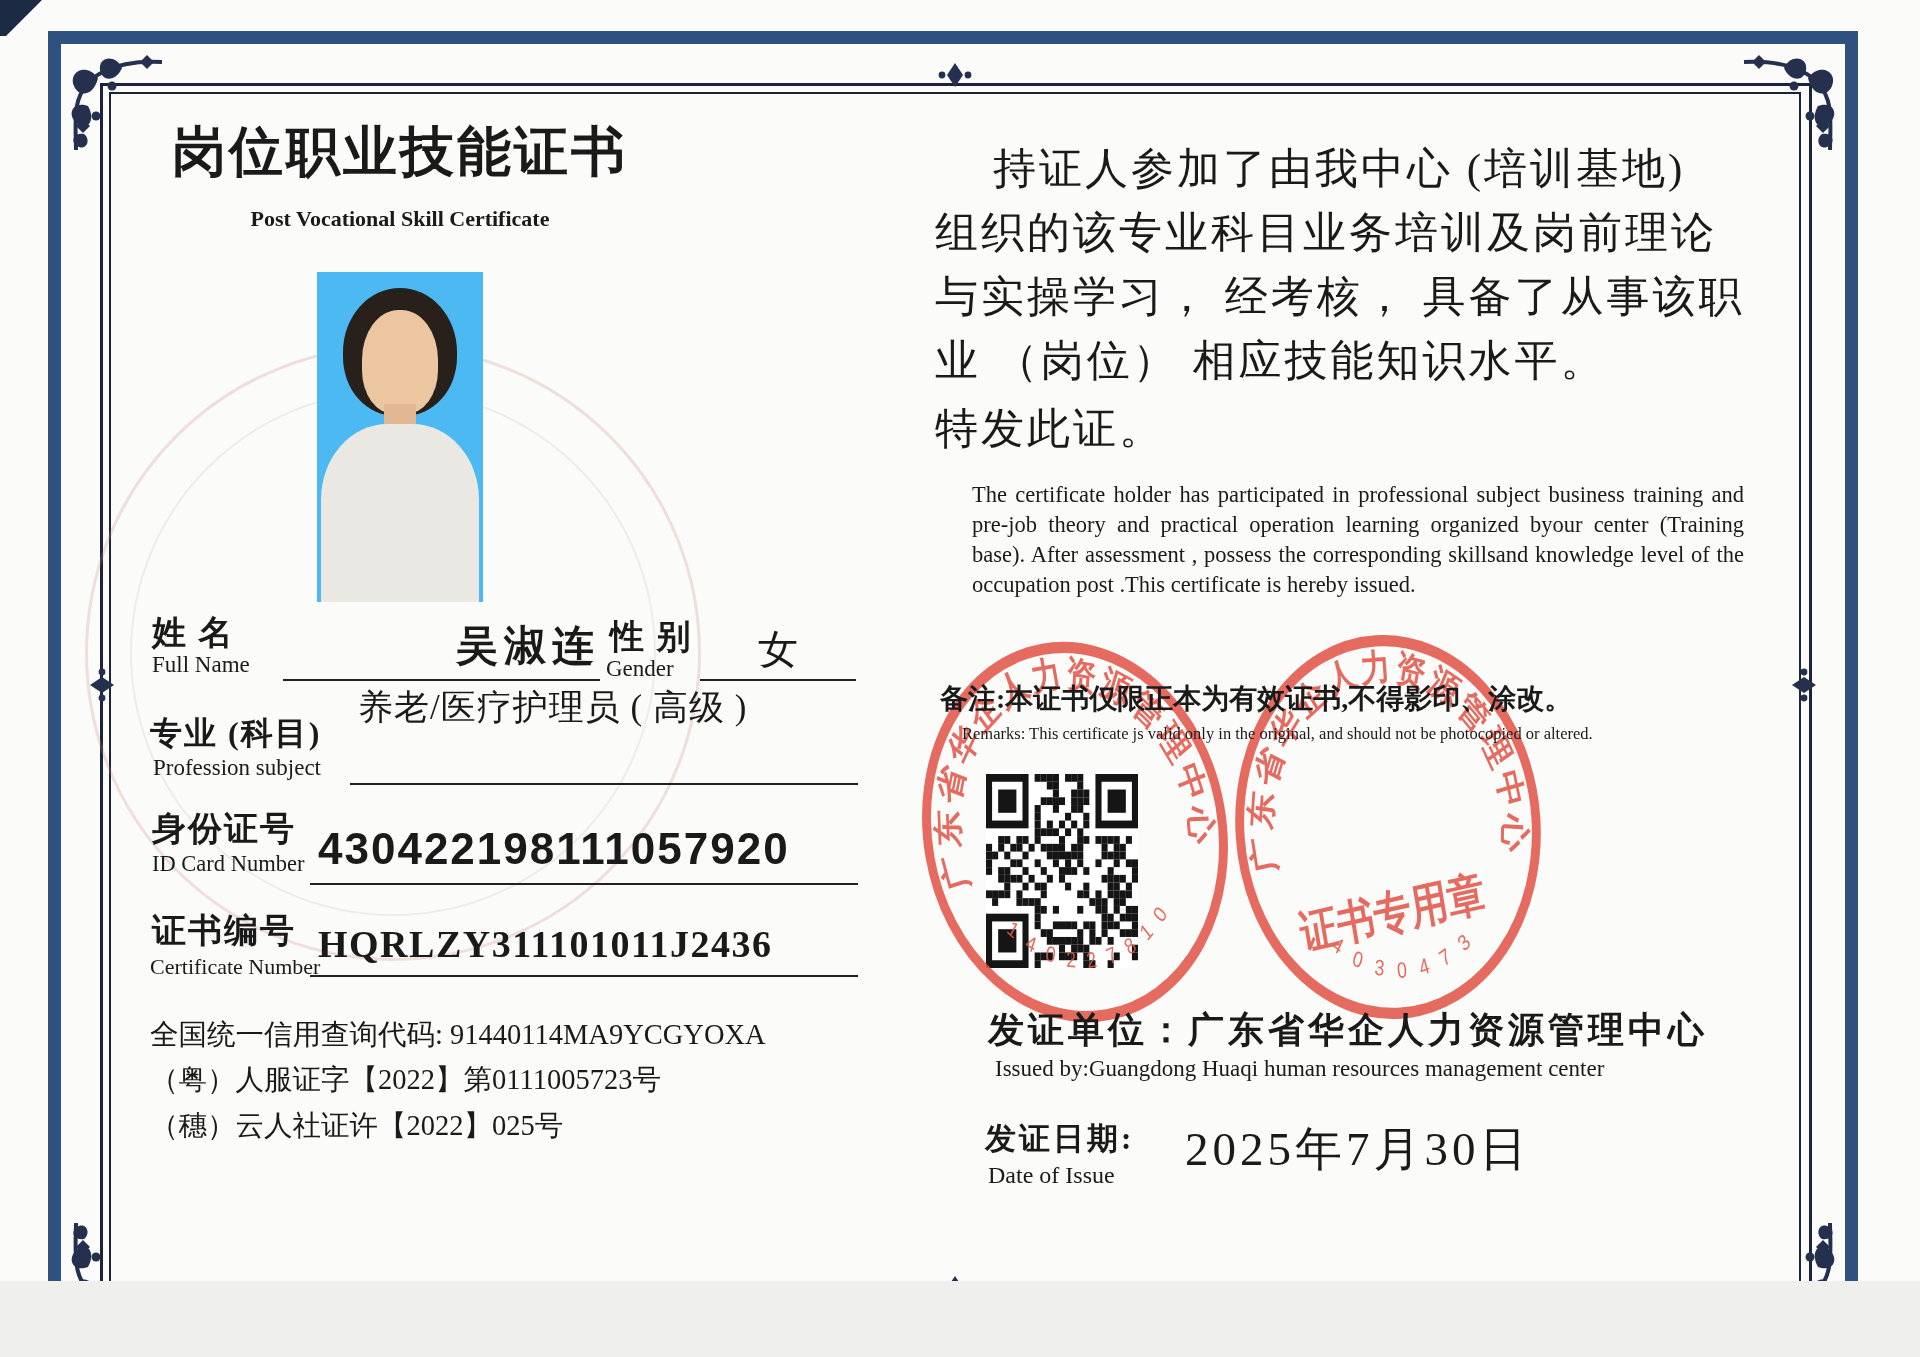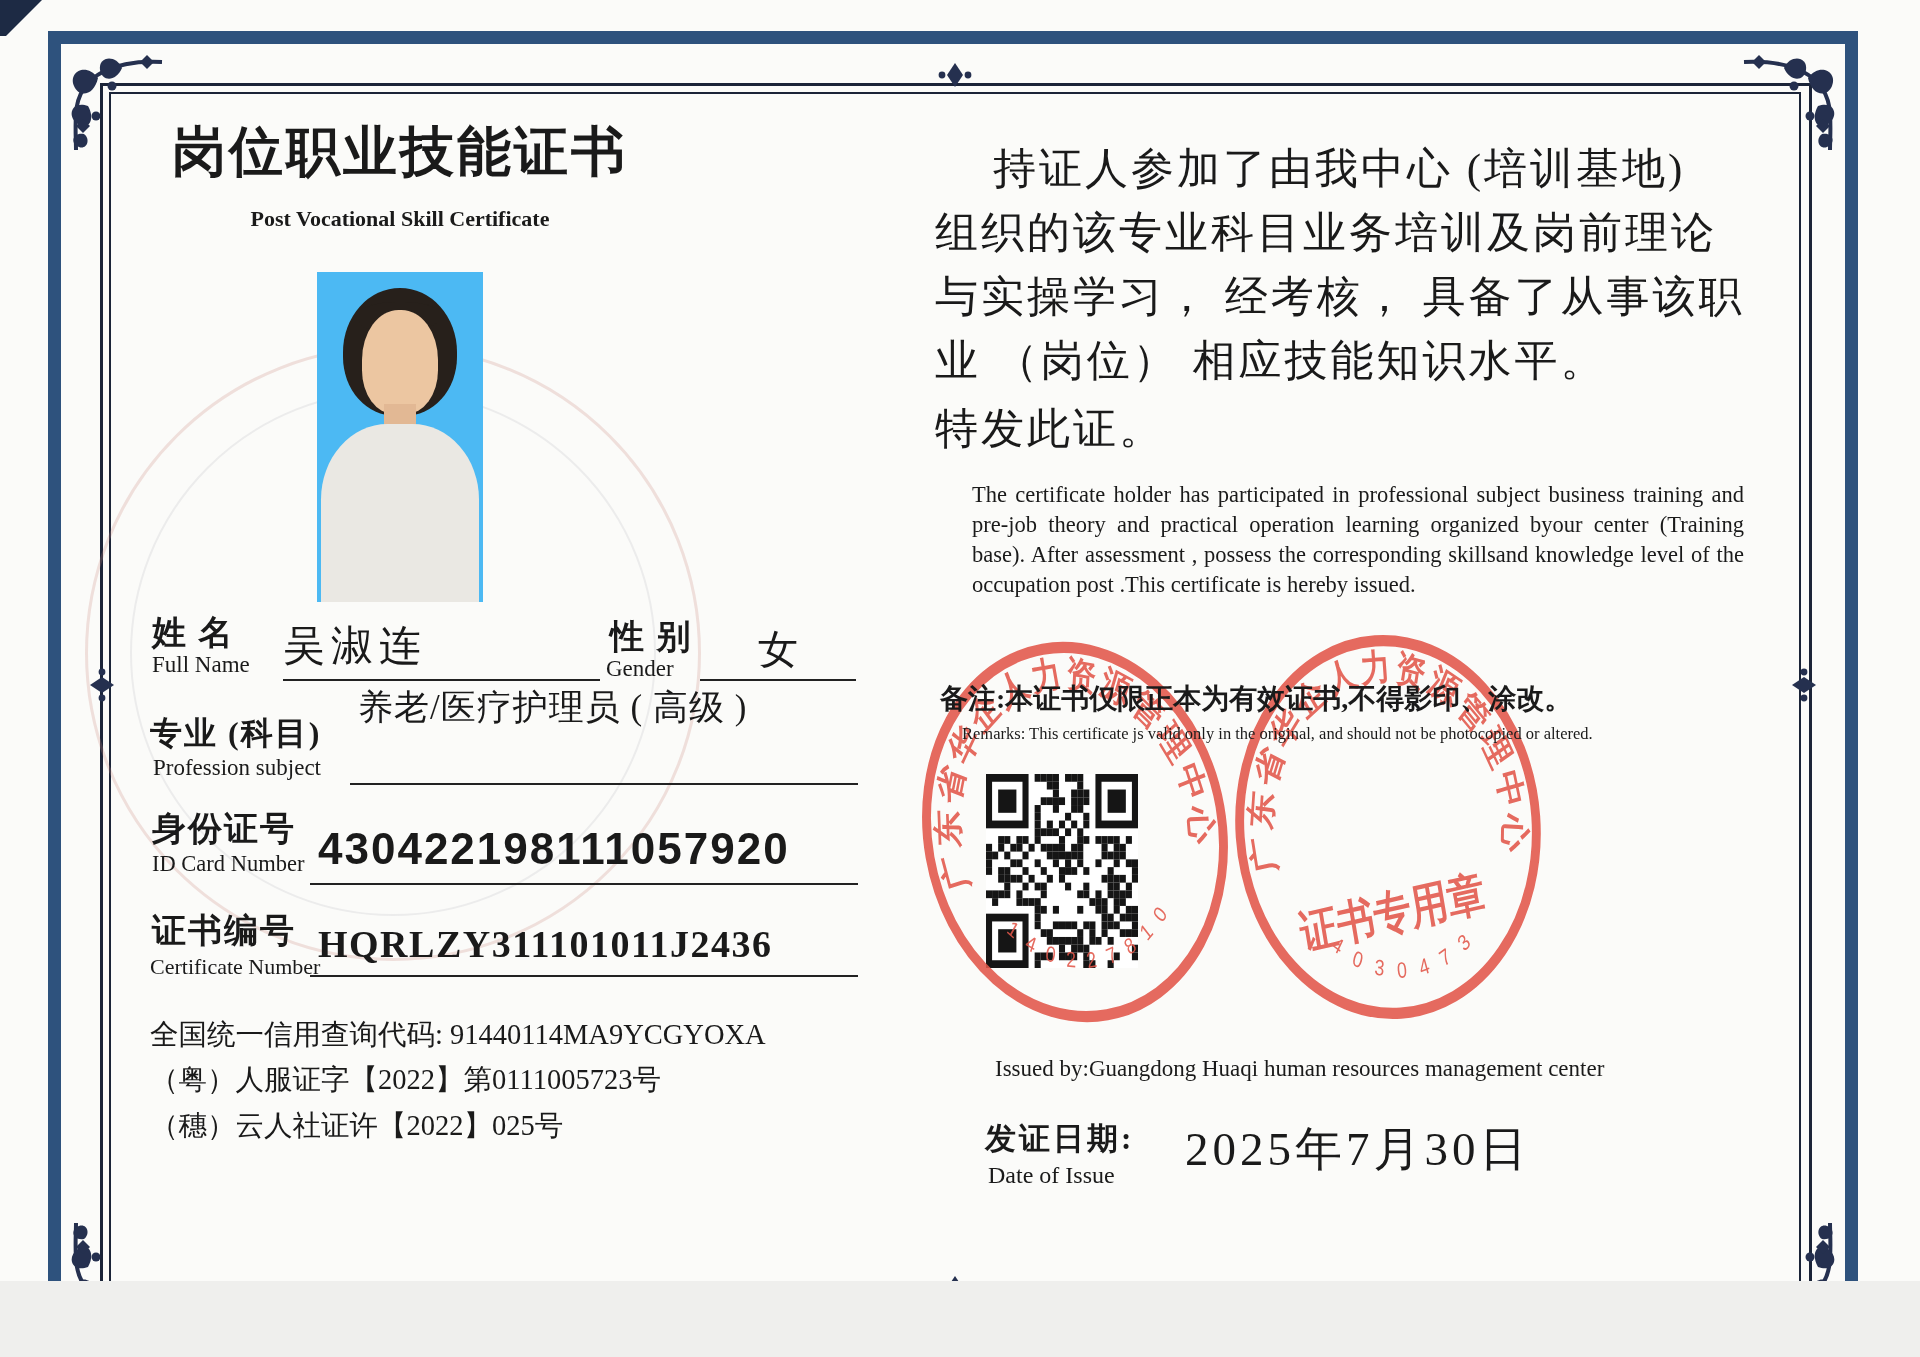--- a/index.html
+++ b/index.html
@@ -36,21 +36,21 @@
      border-radius:48% 48% 42% 42%;}
   .photo .fringe{position:absolute;left:42px;top:30px;width:82px;height:30px;background:#27201b;
      border-radius:50% 50% 60% 40%;}
   .photo .neck{position:absolute;left:67px;top:132px;width:32px;height:32px;background:#e2b894;}
   .photo .shirt{position:absolute;left:4px;top:152px;width:158px;height:180px;background:#eae8e3;
      border-radius:42% 42% 0 0;}
   .lab-cn{font-size:34px;font-weight:bold;letter-spacing:2px;white-space:nowrap;}
   .lab-en{font-size:23px;white-space:nowrap;text-align:right;}
   .uline{border-bottom:2px solid #222;height:0;}
   .val{white-space:nowrap;}
-  .v-name{left:283px;top:618px;width:317px;text-align:left;font-size:42px;letter-spacing:6px;}
+  .v-name{left:283px;top:618px;width:317px;text-align:right;font-size:42px;letter-spacing:6px;font-weight:bold;}
   .v-gender{left:700px;top:622px;width:156px;text-align:center;font-size:40px;}
   .v-prof{left:358px;top:684px;font-size:35px;letter-spacing:1px;}
   .v-id{left:318px;top:824px;font-size:44px;font-weight:600;letter-spacing:2px;
         font-family:"Liberation Sans","DejaVu Sans",sans-serif;}
   .v-cert{left:318px;top:922px;font-size:38px;font-weight:bold;letter-spacing:1.5px;}
   .info-line{left:150px;font-size:28.5px;white-space:nowrap;}
   
   .cn-line{left:935px;width:822px;font-size:43px;letter-spacing:3px;white-space:nowrap;}
   .en-par{left:972px;top:480px;width:772px;font-size:22.5px;line-height:30px;text-align:justify;}
   .note-cn{left:940px;top:680px;font-size:28px;font-weight:bold;white-space:nowrap;z-index:7;}
@@ -417,19 +417,22 @@
       <rect x="6" y="6" width="30" height="30" fill="#ffffff"></rect>
       <rect x="12" y="12" width="18" height="18" fill="#151515"></rect>
       <rect x="108" y="0" width="42" height="42" fill="#151515"></rect>
       <rect x="114" y="6" width="30" height="30" fill="#ffffff"></rect>
       <rect x="120" y="12" width="18" height="18" fill="#151515"></rect>
       <rect x="0" y="108" width="42" height="42" fill="#151515"></rect>
       <rect x="6" y="114" width="30" height="30" fill="#ffffff"></rect>
       <rect x="12" y="120" width="18" height="18" fill="#151515"></rect>
     </svg>
 
+  <div class="abs issuer-line">
+    <span>发证单位：</span><span>广东省华企人力资源管理中心</span>
+  </div>
   <div class="abs issuer-en">Issued by:Guangdong Huaqi human resources management center</div>
 
   <div class="abs date-label-cn">发证日期:</div>
   <div class="abs date-label-en">Date of Issue</div>
   <div class="abs date-value">2025年7月30日</div>
 
 </div>
 
 </body></html>

